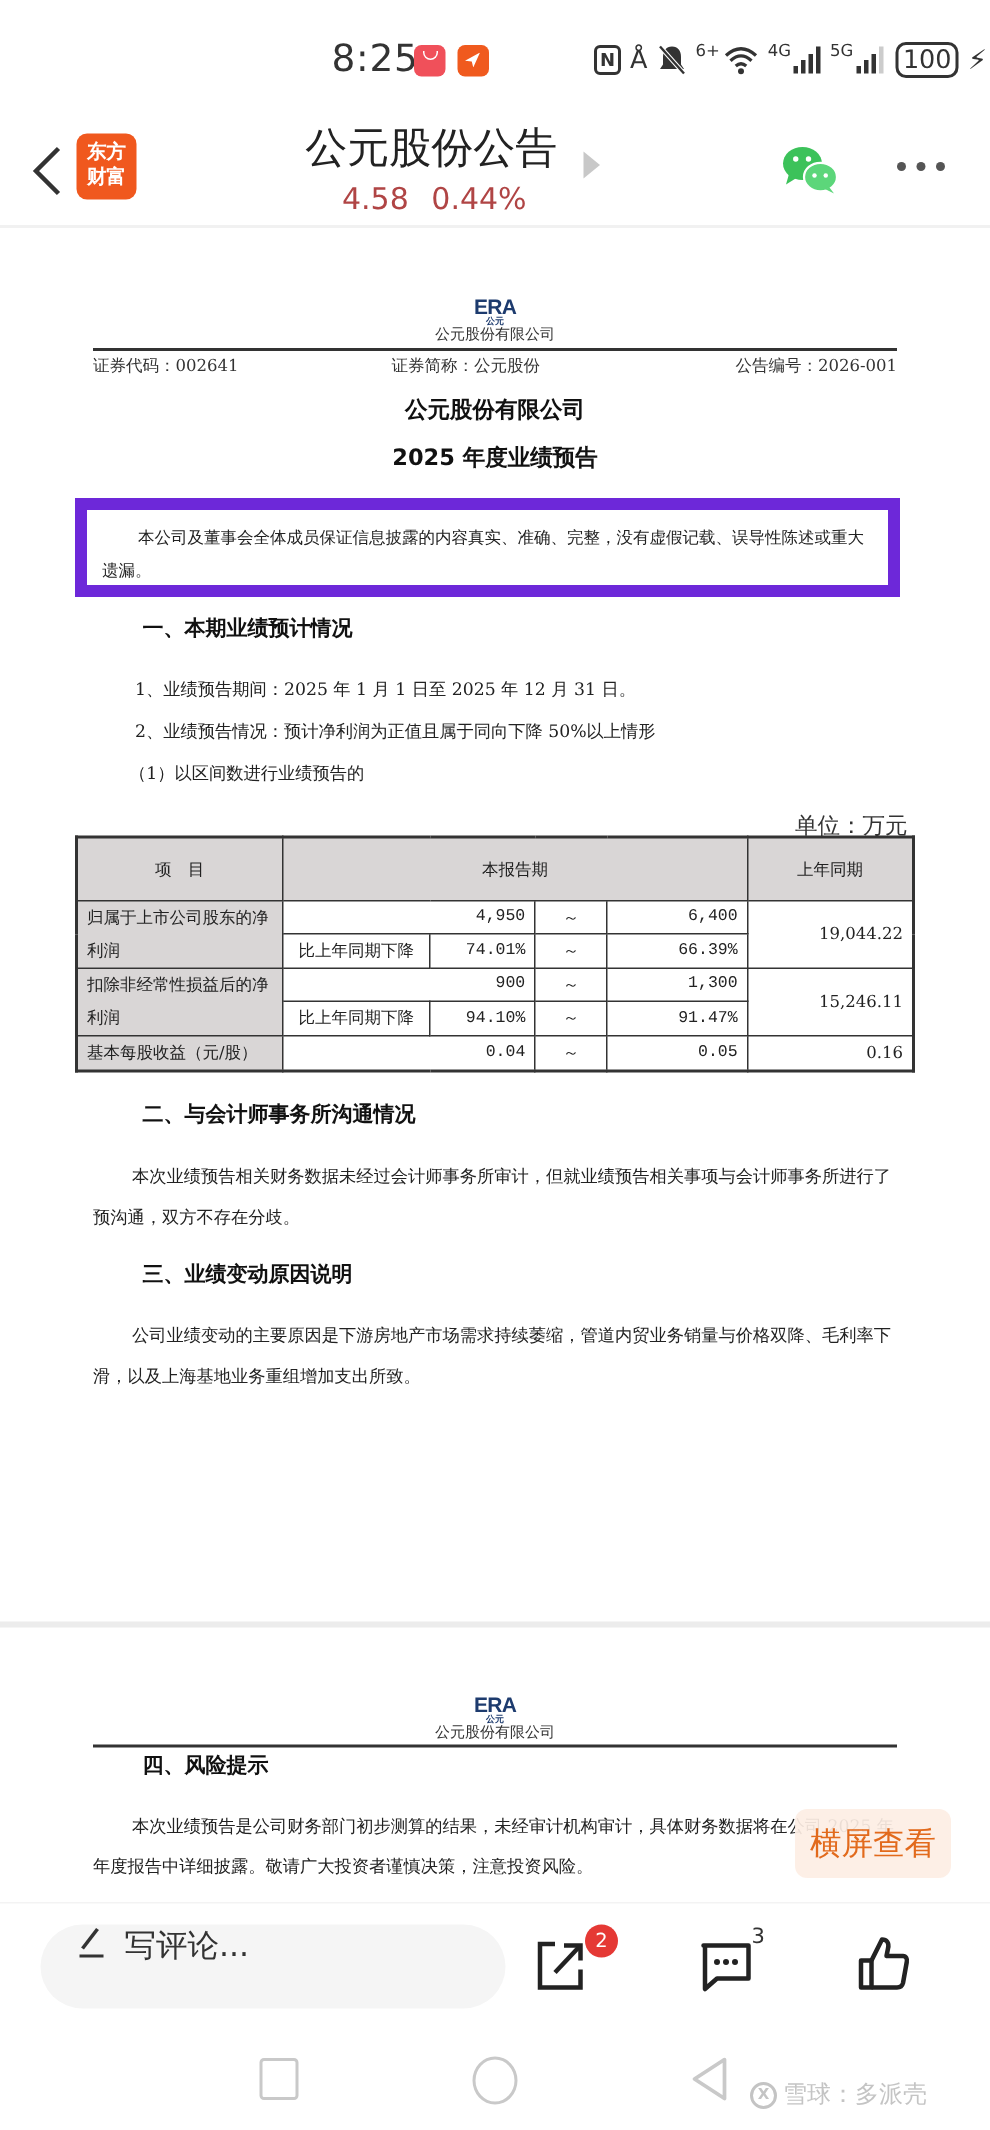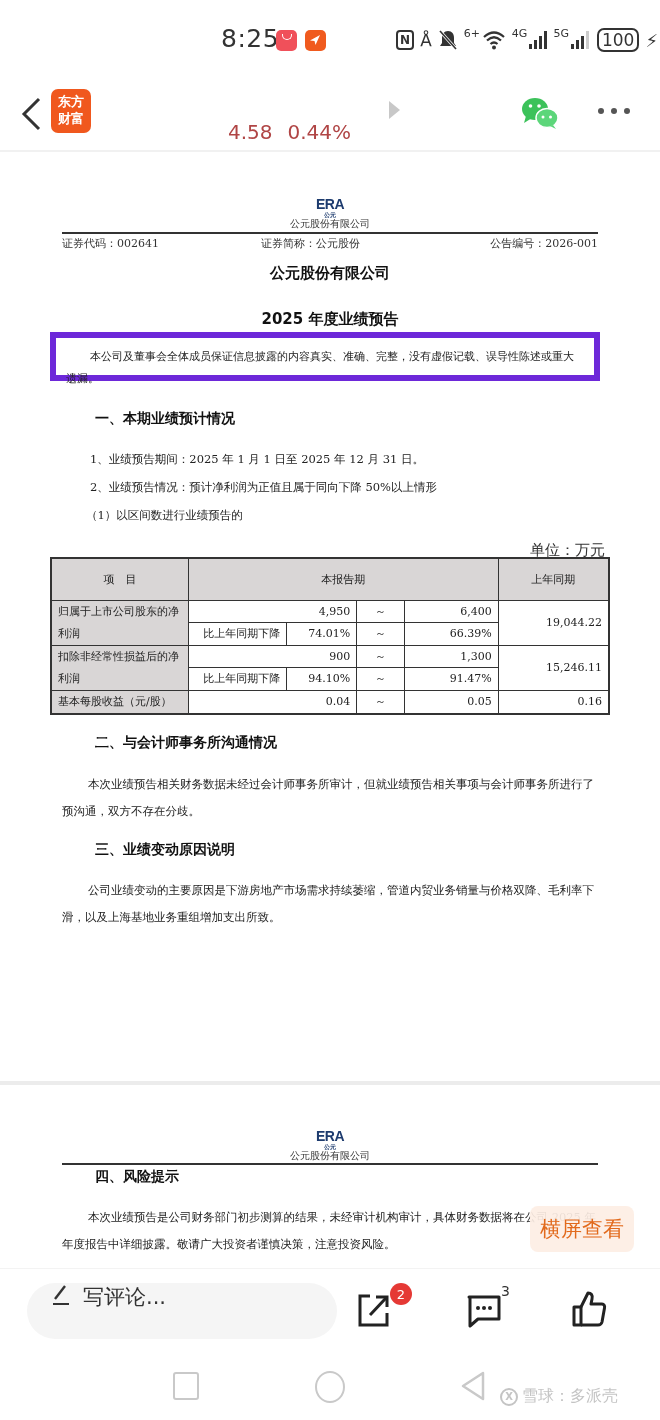--- a/index.html
+++ b/index.html
@@ -36,35 +36,35 @@
   
   .doc { position: absolute; left: 0; top: 154px; width: 660px; font-family: "DejaVu Serif", "Liberation Serif", serif; color: #222; }
   .doc-logo { position: absolute; top: 44px; left: 0; width: 660px; text-align: center; }
   .era { font-family: Liberation Sans, sans-serif; font-weight: bold; font-size: 14px; color: #1d3b6e; letter-spacing: -0.5px; line-height: 13px; }
   .era-sub { font-size: 6px; color: #1d3b6e; line-height: 7px; font-weight: bold; }
   .era-company { font-size: 10px; color: #333; line-height: 12px; font-family: "DejaVu Sans", sans-serif; }
   .doc-rule { position: absolute; left: 62px; width: 536px; height: 2px; background: #333; }
   .meta { position: absolute; top: 82px; left: 62px; width: 536px; font-size: 11px; color: #333; display: flex; justify-content: space-between; }
   .meta span:nth-child(2) { position: absolute; left: 199px; }
   .doc-h1 { position: absolute; left: 0; width: 660px; text-align: center; font-size: 15px; font-weight: bold; color: #111; font-family: "DejaVu Sans", sans-serif; }
-  .notice-box { position: absolute; left: 50px; top: 178px; width: 550px; height: 49px; border: 6px solid #6d28d9; padding: 8px 10px 0 10px; font-size: 11px; line-height: 22px; color: #222; text-indent: 24px; }
+  .notice-box { position: absolute; left: 50px; top: 178px; width: 550px; height: 66px; border: 8px solid #6d28d9; padding: 8px 10px 0 10px; font-size: 11px; line-height: 22px; color: #222; text-indent: 24px; }
   .sec-h { position: absolute; left: 95px; font-size: 14px; font-weight: bold; color: #111; font-family: "DejaVu Sans", sans-serif; }
   .para { position: absolute; left: 62px; width: 540px; font-size: 11.5px; line-height: 27px; color: #222; }
   .para.indent { text-indent: 26px; }
   .line { position: absolute; font-size: 11.5px; color: #222; white-space: nowrap; }
   .unit { position: absolute; left: 530px; top: 387px; font-size: 15px; color: #333; }
 
   
   table.perf { position: absolute; left: 50px; top: 403px; width: 560px; border-collapse: collapse; font-size: 11px; color: #222; border: 2px solid #333; }
   table.perf td, table.perf th { border: 1px solid #333; padding: 0 6px; height: 22px; font-weight: normal; }
   table.perf th { background: #d9d6d6; height: 42px; text-align: center; }
   table.perf td.label { background: #d9d6d6; text-align: left; vertical-align: middle; line-height: 22px; margin-top: 44px; }
-  table.perf td.num { text-align: right; }
+  table.perf td.num { text-align: right; font-family: Liberation Mono, monospace; }
   table.perf td.tilde { text-align: center; }
-  table.perf td.sub { text-align: right; margin-top: 20px; }
+  table.perf td.sub { text-align: center; margin-top: 20px; }
   table.perf td.prev { text-align: right; vertical-align: middle; }
 
   .page-break { position: absolute; left: 0; top: 1081px; width: 660px; height: 4px; background: #ececec; }
 
   
   .landscape-btn { position: absolute; left: 530px; top: 1206px; width: 104px; height: 46px; border-radius: 8px; background: rgba(253, 238, 228, 0.92); color: #e26a1c; font-size: 21px; font-family: "DejaVu Sans", sans-serif; display: flex; align-items: center; justify-content: center; }
 
   
   .bottombar { position: absolute; left: 0; top: 1268px; width: 660px; height: 82px; background: #fff; border-top: 1px solid #f3f3f3; }
   .comment-input { position: absolute; left: 27px; top: 14px; width: 310px; height: 56px; border-radius: 28px; background: #f5f5f5; display: flex; padding-left: 24px; color: #333; font-size: 21px; }
@@ -125,20 +125,21 @@
 </div>
 
 <div class="header">
   <svg class="back-icon" viewBox="0 0 26 36">
       <polyline points="21,3 6,18 21,33" fill="none" stroke="#333" stroke-width="3"></polyline>
     </svg>
   <div class="logo">
     <div>东方</div>
     <div>财富</div>
   </div>
+  <div class="title">公元股份公告</div>
   <div class="title-arrow"></div>
   <div class="quote">
     <span>4.58</span><span>0.44%</span>
   </div>
   <svg class="wechat-icon" viewBox="0 0 40 34">
     <ellipse cx="15" cy="13" rx="13" ry="11" fill="#3cc25a"></ellipse>
     <polygon points="6,20 4,27 12,22" fill="#3cc25a"></polygon>
     <circle cx="10.5" cy="10" r="1.8" fill="#fff"></circle>
       <circle cx="19" cy="10" r="1.8" fill="#fff"></circle>
     <ellipse cx="27" cy="22" rx="11" ry="9.5" fill="#5cd67a" stroke="#fff" stroke-width="1.5"></ellipse>
@@ -160,21 +161,21 @@
     <div class="era-sub">公元</div>
     <div class="era-company">公元股份有限公司</div>
   </div>
   <div class="doc-rule" style="top:78px"></div>
   <div class="meta">
     <span>证券代码：002641</span>
     <span>证券简称：公元股份</span>
     <span>公告编号：2026-001</span>
   </div>
   <div class="doc-h1" style="top:110px">公元股份有限公司</div>
-  <div class="doc-h1" style="top:156px">2025 年度业绩预告</div>
+  <div class="doc-h1" style="top:142px">2025 年度业绩预告</div>
   <div class="notice-box">本公司及董事会全体成员保证信息披露的内容真实、准确、完整，没有虚假记载、误导性陈述或重大遗漏。</div>
 
   <div class="sec-h" style="top:256px">一、本期业绩预计情况</div>
   <div class="line" style="left:90px; top:298px">1、业绩预告期间：2025 年 1 月 1 日至 2025 年 12 月 31 日。</div>
   <div class="line" style="left:90px; top:326px">2、业绩预告情况：预计净利润为正值且属于同向下降 50%以上情形</div>
   <div class="line" style="left:86px; top:354px">（1）以区间数进行业绩预告的</div>
 
   <div class="unit">单位：万元</div>
 
   <table class="perf">

